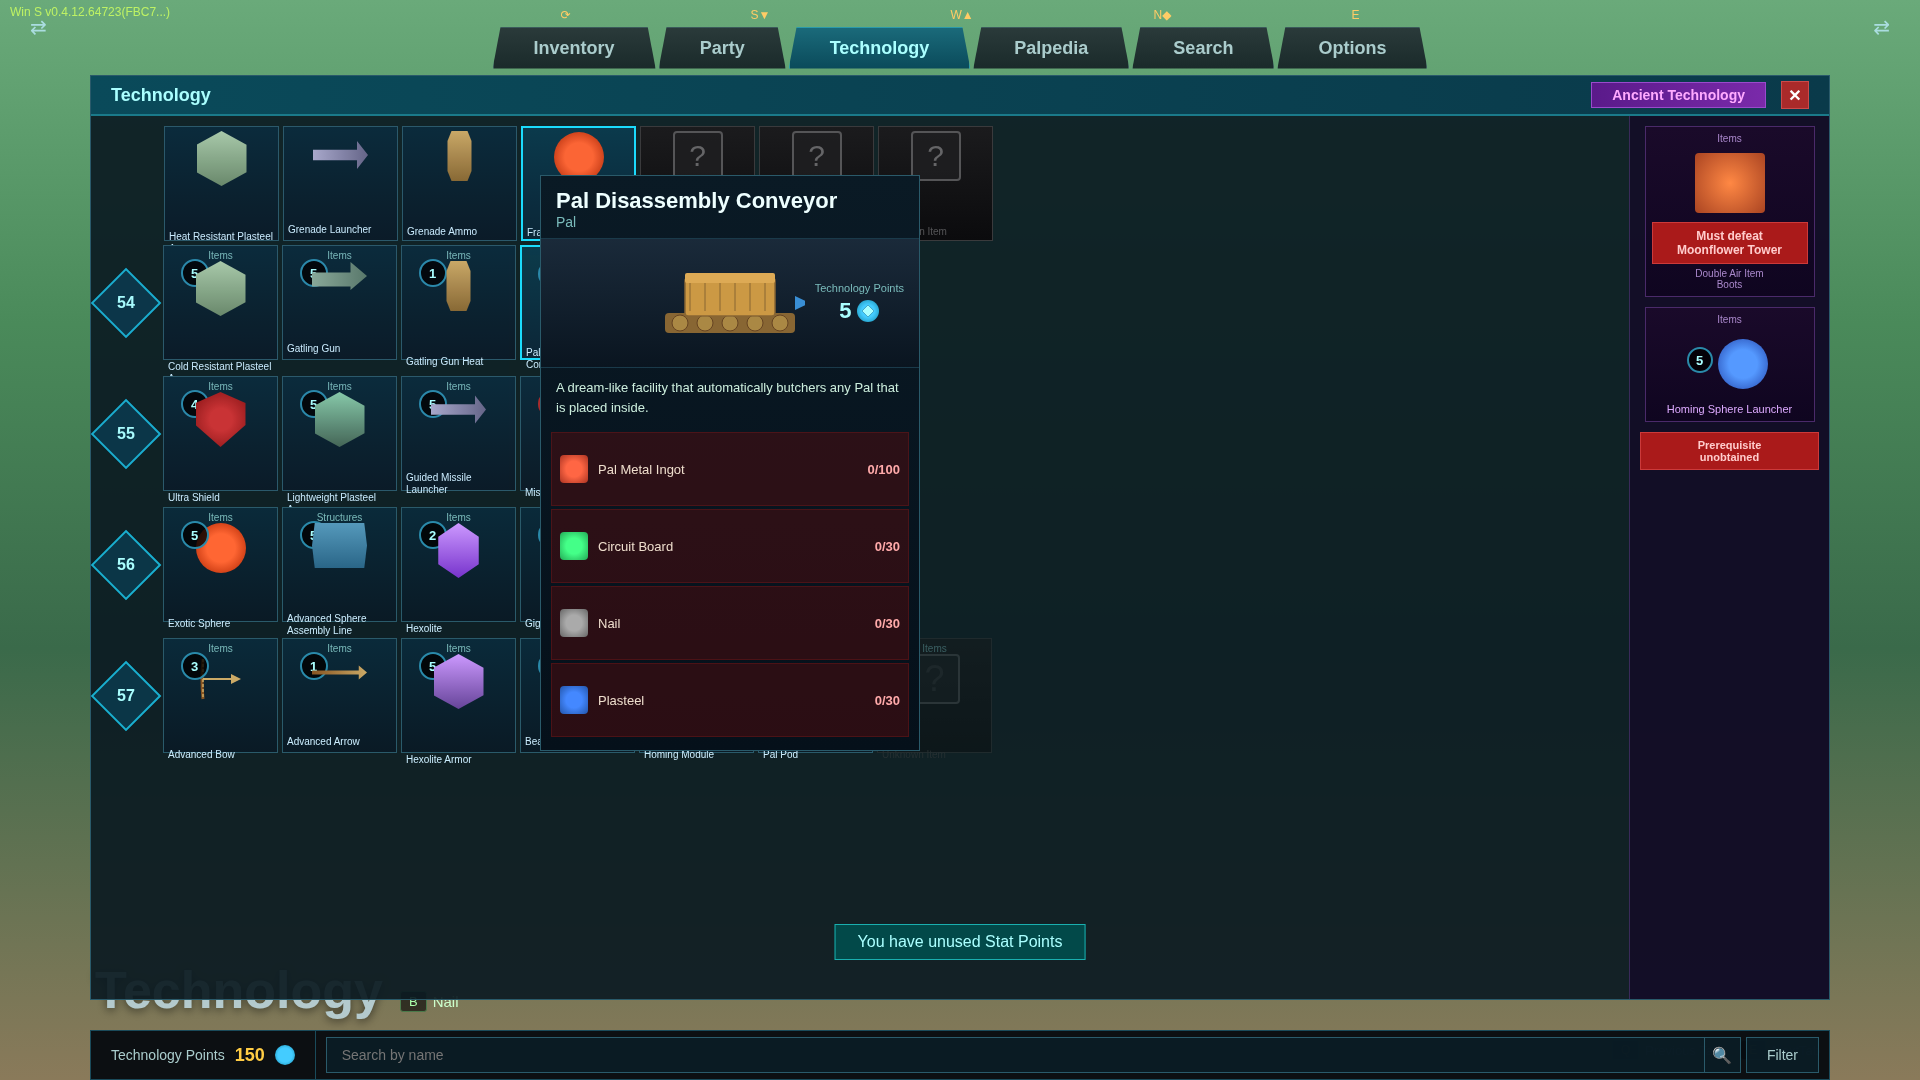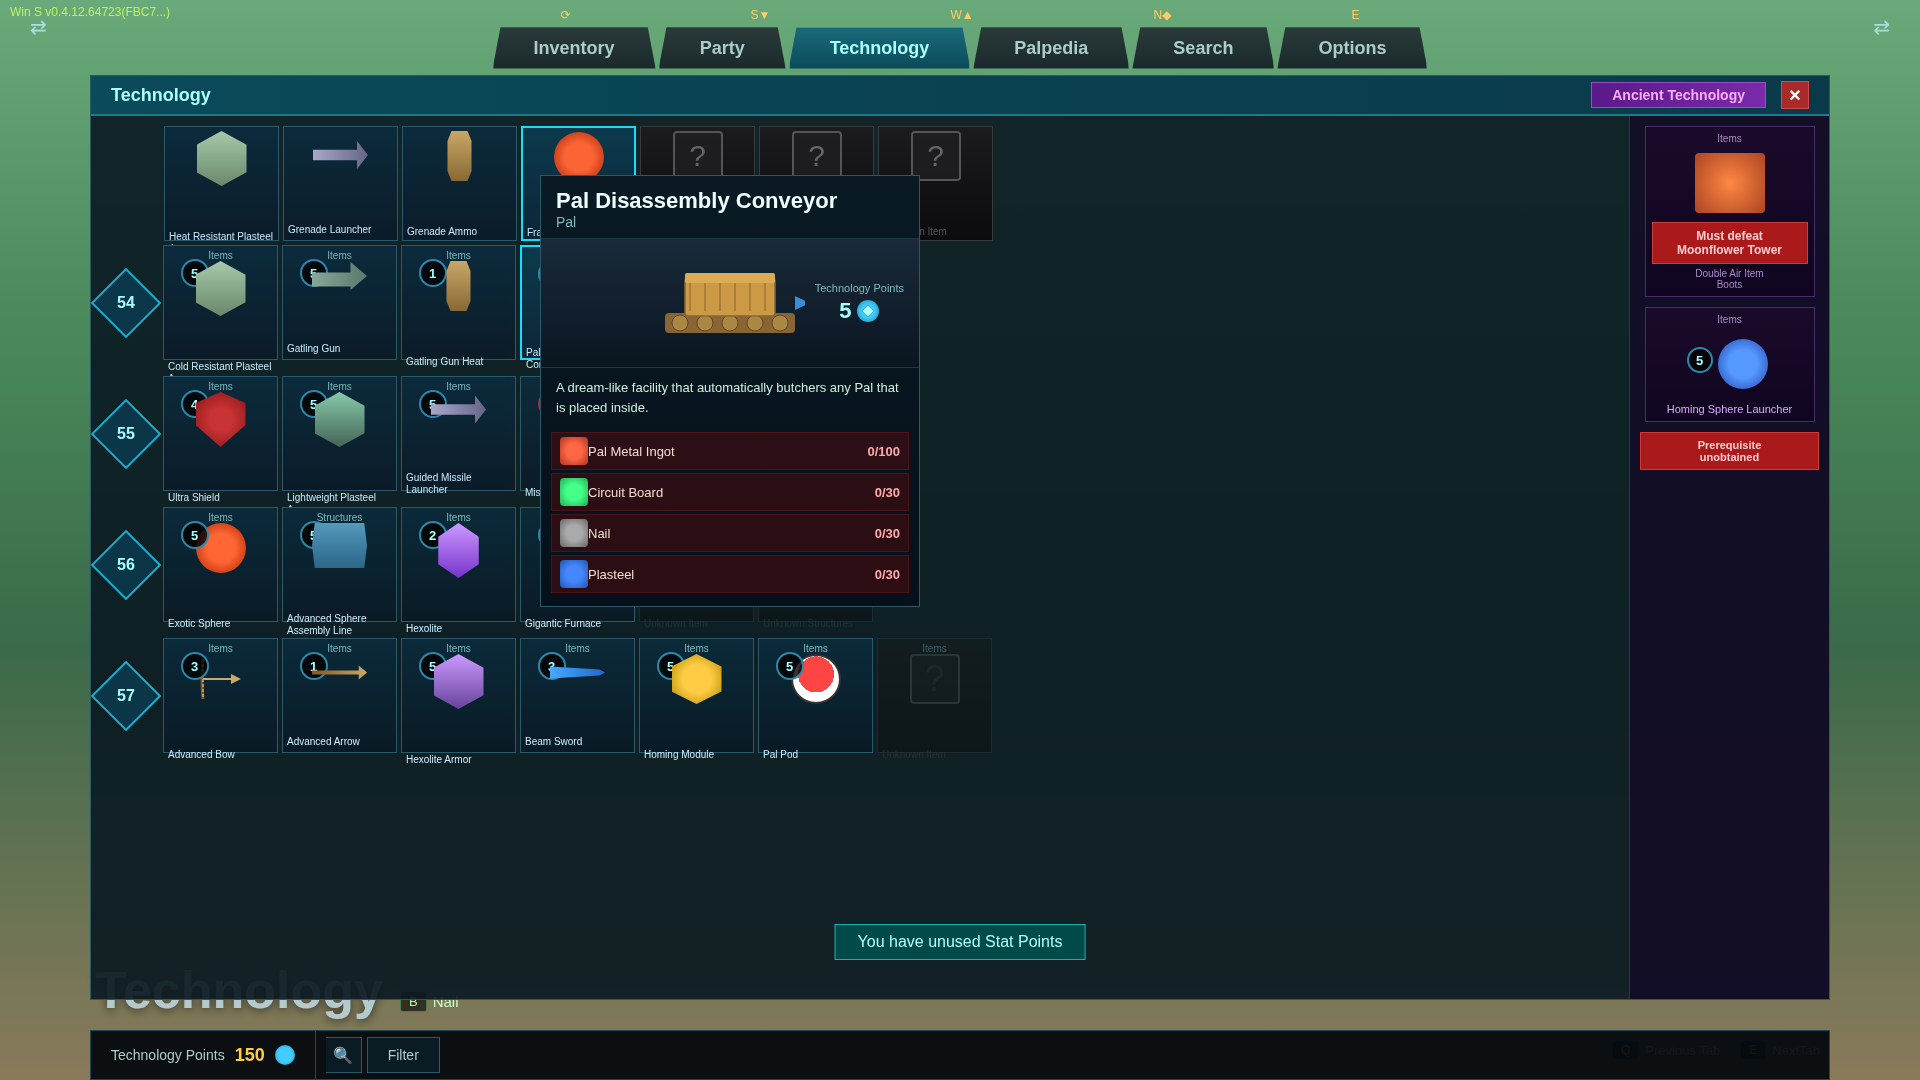--- a/index.html
+++ b/index.html
@@ -319,22 +319,22 @@
       font-size: 13px;
       color: #cceedd;
       line-height: 1.5;
     }
     .tooltip-materials {
       padding: 5px 10px 10px;
     }
     .material-row {
       display: flex;
       align-items: center;
-      gap: 0;
-      padding: 4px 8px;
+      gap: 10px;
+      padding: 22px 8px;
       margin-bottom: 3px;
       background: rgba(100, 10, 10, 0.4);
       border: 1px solid rgba(150, 30, 30, 0.3);
     }
     .material-icon {
       width: 28px;
       height: 28px;
       border-radius: 4px;
       flex-shrink: 0;
     }
@@ -1015,20 +1015,21 @@
   </div>
 </div>
 
 <div class="bottom-bar">
   <div class="bottom-stat">
     <div class="bottom-stat-label">Technology Points</div>
     <div class="bottom-stat-value">150</div>
     <div class="tech-currency-icon"></div>
   </div>
   <div class="search-area">
+    <input class="search-input" type="text" placeholder="Search by name" style="">
     <div class="search-btn">🔍</div>
     <div class="filter-btn">Filter</div>
   </div>
 </div>
 
 <div class="tech-label-bottom">Technology</div>
 
 <div class="build-hint">
   <span class="build-key">B</span>
   <span>Nail</span>

